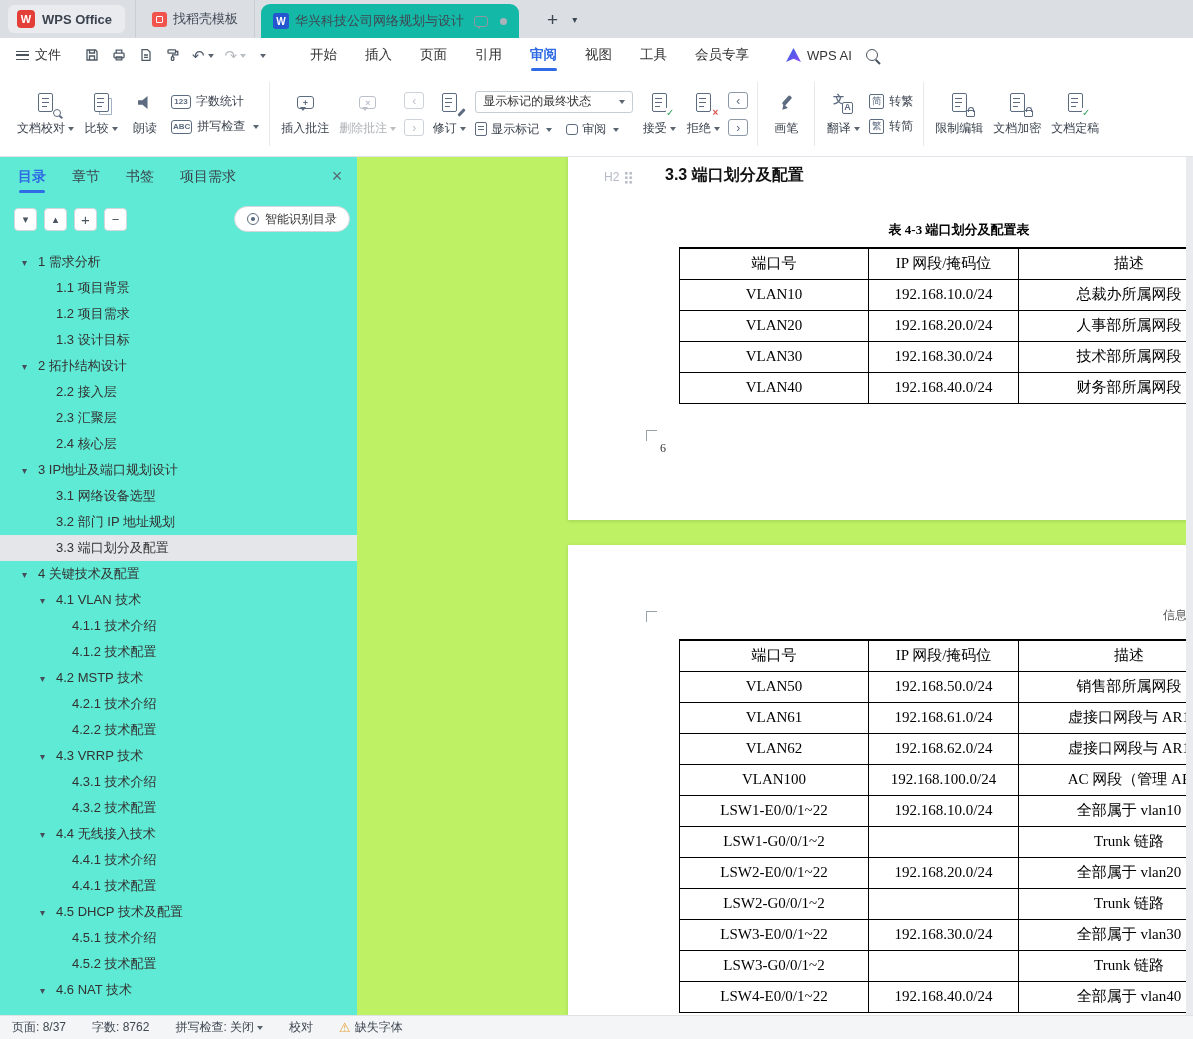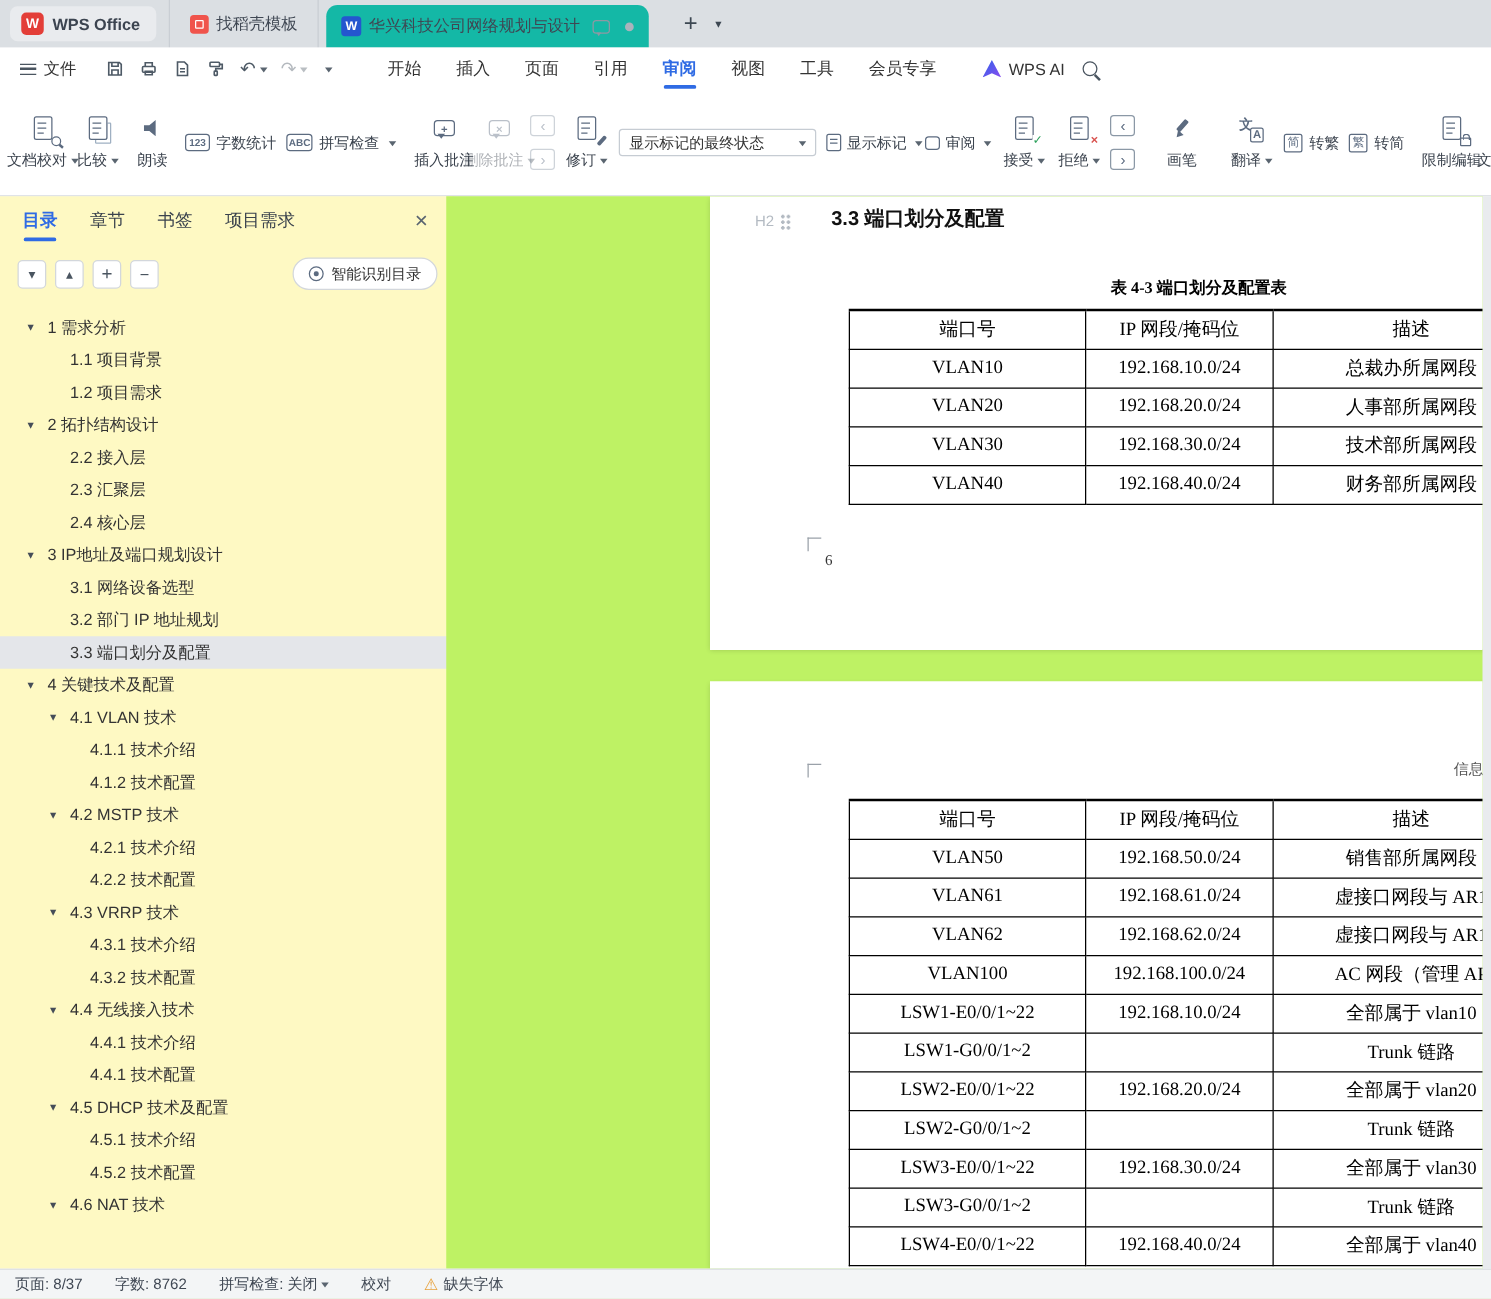--- a/index.html
+++ b/index.html
@@ -73,38 +73,38 @@
 .itr{position:relative;width:20px;height:20px}
 .itr::before{content:"文";position:absolute;left:0;top:-1px;font-size:11px;color:#5c6b80;font-weight:bold}
 .itr::after{content:"A";position:absolute;right:0;bottom:-1px;font-size:9px;color:#5c6b80;border:1.3px solid #5c6b80;border-radius:2px;padding:0 1.5px;line-height:1.1;background:#fff;font-weight:bold}
 .ibub{position:relative;width:17px;height:13px;border:1.5px solid #5c6b80;border-radius:3px;display:flex;align-items:center;justify-content:center;font-size:9px;color:#5c6b80;font-weight:bold}
 .ibub::after{content:"";position:absolute;left:2px;bottom:-6px;border:3px solid transparent;border-top:4px solid #5c6b80}
 .ibub.plus::before{content:"+"}
 .ibub.del::before{content:"×"}
 .nbadge,.abadge{display:inline-flex;align-items:center;justify-content:center;min-width:20px;height:14px;border:1.4px solid #5c6b80;border-radius:3px;font-size:8px;font-weight:bold;color:#5c6b80;padding:0 1px;flex:none}
 .nbadge::before{content:"123"}
 .abadge::before{content:"ABC"}
-.rstack{display:flex;flex-direction:row;gap:8px;margin:0 4px;justify-content:center}
+.rstack{display:flex;flex-direction:column;gap:8px;margin:0 4px;justify-content:center}
 .rrow{display:flex;align-items:center;gap:5px;font-size:12px;color:#3b434e}
 .rsel{width:158px;height:22px;border:1px solid #c6ccd3;border-radius:3px;background:#fff;display:flex;align-items:center;justify-content:space-between;padding:0 7px;font-size:12px;color:#333}
-.rrow2{display:flex;align-items:center;gap:2px;font-size:12px;color:#3b434e}
+.rrow2{display:flex;align-items:center;gap:14px;font-size:12px;color:#3b434e}
 .ddl{display:flex;align-items:center;gap:4px}
 .dicon{width:12px;height:14px;border:1.4px solid #5c6b80;border-radius:2px;flex:none;background:
  linear-gradient(#5c6b80,#5c6b80) 2px 3px/6px 1.2px no-repeat,
  linear-gradient(#5c6b80,#5c6b80) 2px 6px/6px 1.2px no-repeat}
 .dicon.bub{height:11px;border-radius:3px;background:none}
 .minicol{display:flex;flex-direction:column;gap:10px;margin:0 3px;align-items:center}
 .mini{width:20px;height:17px;border:1.3px solid #8b98a6;border-radius:3px;display:flex;align-items:center;justify-content:center;font-size:12px;color:#5c6b80;line-height:1}
 .mprev::before{content:"‹"}
 .mnext::before{content:"›"}
 .rsep{width:1px;align-self:stretch;margin:10px 6px;background:#e6e9ec}
 .zbox{display:inline-flex;align-items:center;justify-content:center;width:15px;height:15px;border:1.4px solid #5c6b80;border-radius:2px;font-size:9.5px;color:#5c6b80;flex:none}
 
 
-.sidebar{position:absolute;top:157px;left:0;width:363px;height:858px;background:#fef9c3;border-right:1px solid #e2e5e8;overflow:hidden}
+.sidebar{position:absolute;top:157px;left:0;width:363px;height:858px;background:#5eead4;border-right:1px solid #e2e5e8;overflow:hidden}
 .sb-tabs{position:relative;height:40px;display:flex;align-items:center;gap:26px;padding-left:18px}
 .sb-tab{font-size:14px;color:#3a424d;position:relative;height:40px;display:flex;align-items:center}
 .sb-tab.active{color:#2f6be4;font-weight:bold}
 .sb-tab.active::after{content:"";position:absolute;bottom:4px;left:50%;transform:translateX(-50%);width:26px;height:3px;background:#2f6be4;border-radius:2px}
 .sb-close{position:absolute;right:16px;top:10px;width:18px;height:18px;color:#5a6570;display:flex;align-items:center;justify-content:center}
 .sb-close::before{content:"×";font-size:18px;line-height:1}
 .sb-ctrl{position:relative;height:44px;display:flex;align-items:center;gap:7px;padding-left:14px}
 .cbtn{width:23px;height:23px;border:1px solid #d3d7dc;border-radius:4px;display:flex;align-items:center;justify-content:center;color:#4a5560;font-size:11px;background:#fff}
 .c-exp::before{content:"▾"}
 .c-col::before{content:"▴"}
@@ -465,20 +465,24 @@
       <div class="toc-item lv2">
 
         <span class="toc-label">1.1 项目背景</span>
       </div>
 
       <div class="toc-item lv2">
 
         <span class="toc-label">1.2 项目需求</span>
       </div>
 
+      <div class="toc-item lv2">
+
+        <span class="toc-label">1.3 设计目标</span>
+      </div>
 
       <div class="toc-item has-arrow lv1">
         <span class="toc-arr"></span>
         <span class="toc-label">2 拓扑结构设计</span>
       </div>
 
 
       <div class="toc-item lv2">
 
         <span class="toc-label">2.2 接入层</span>

